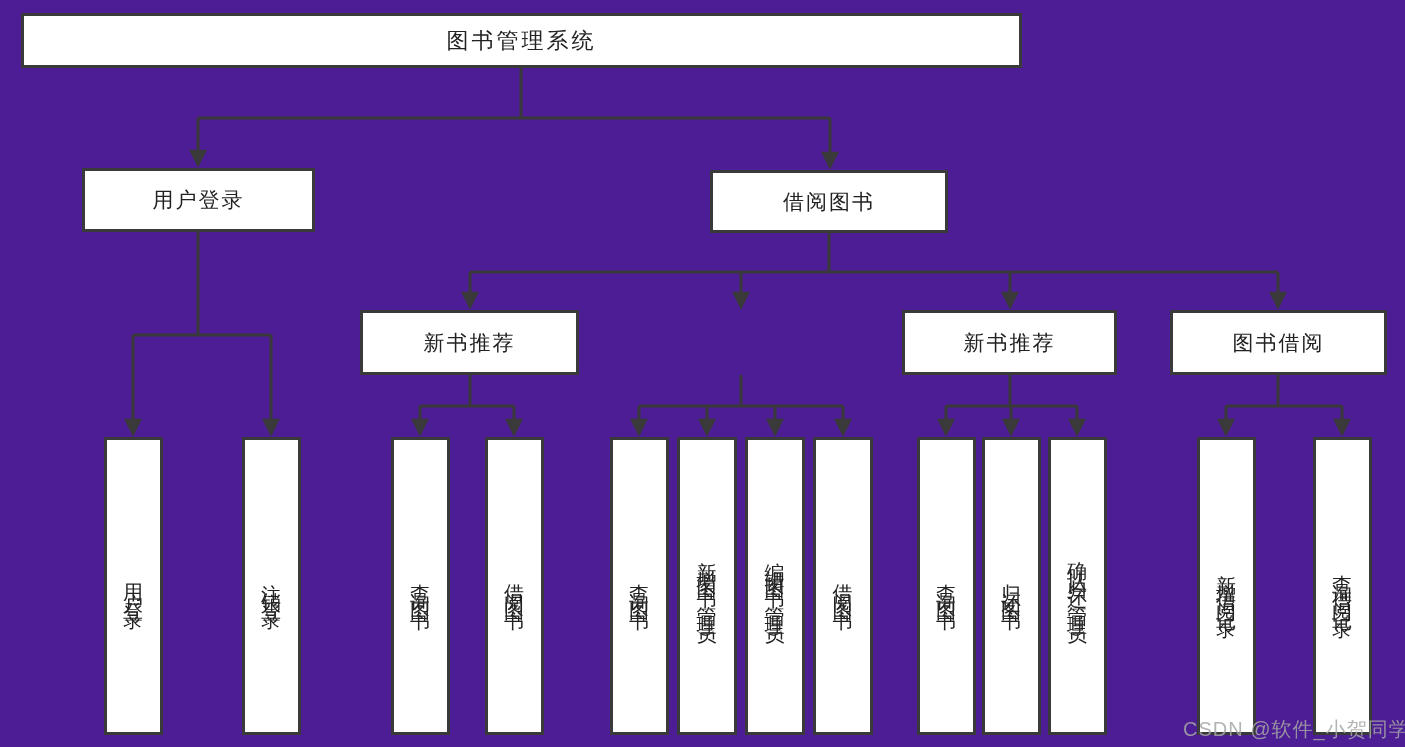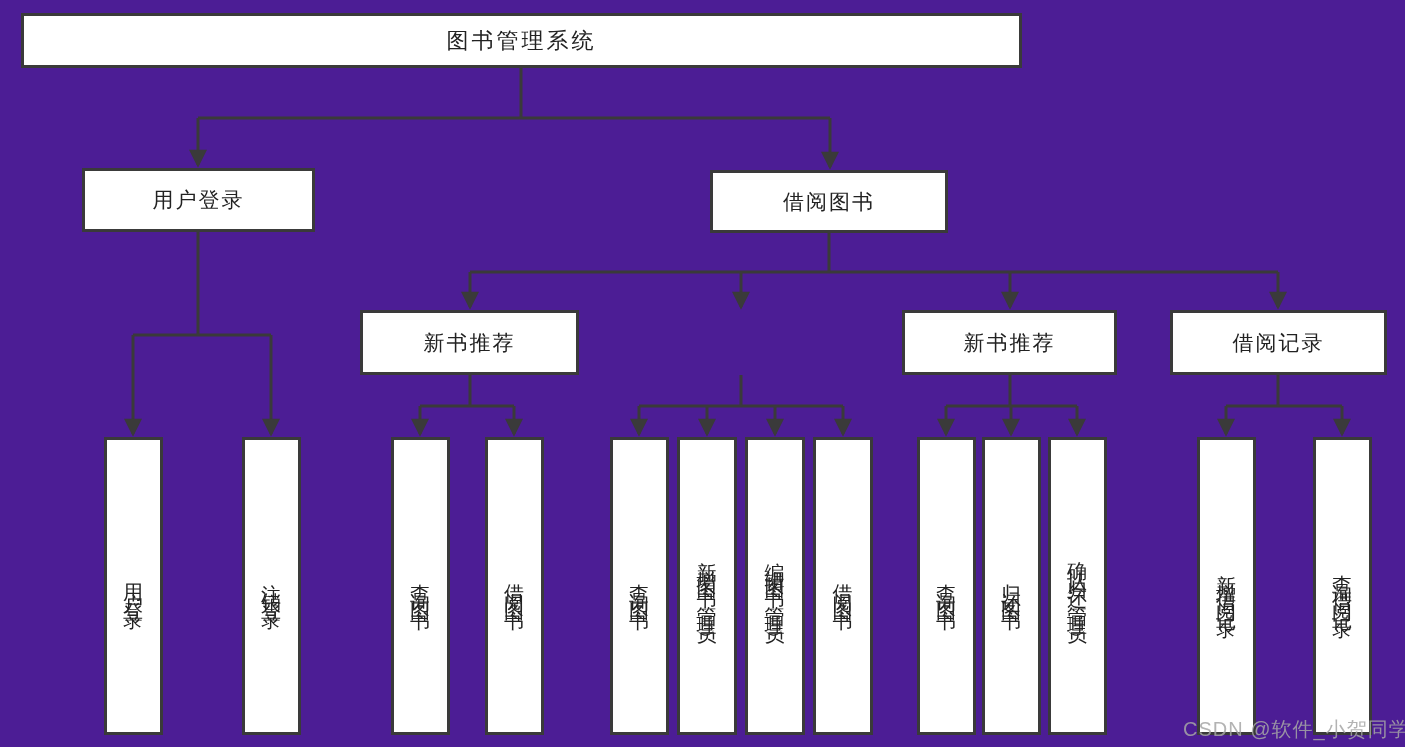--- a/index.html
+++ b/index.html
@@ -107,21 +107,21 @@
     <span class="lbl">借阅图书</span>
   </div>
 
   <div class="node" style="left:360px;top:310px;width:219px;height:65px">
     <span class="lbl">新书推荐</span>
   </div>
   <div class="node" style="left:902px;top:310px;width:215px;height:65px">
     <span class="lbl">新书推荐</span>
   </div>
   <div class="node" style="left:1170px;top:310px;width:217px;height:65px">
-    <span class="lbl">借阅记录</span>
+    <span class="lbl">图书借阅</span>
   </div>
 
   <div class="node v" style="left:104px;top:437px;width:59px;height:298px">
     <span class="lbl">用户登录</span>
   </div>
   <div class="node v" style="left:242px;top:437px;width:59px;height:298px">
     <span class="lbl">注销登录</span>
   </div>
 
   <div class="node v" style="left:391px;top:437px;width:59px;height:298px">

